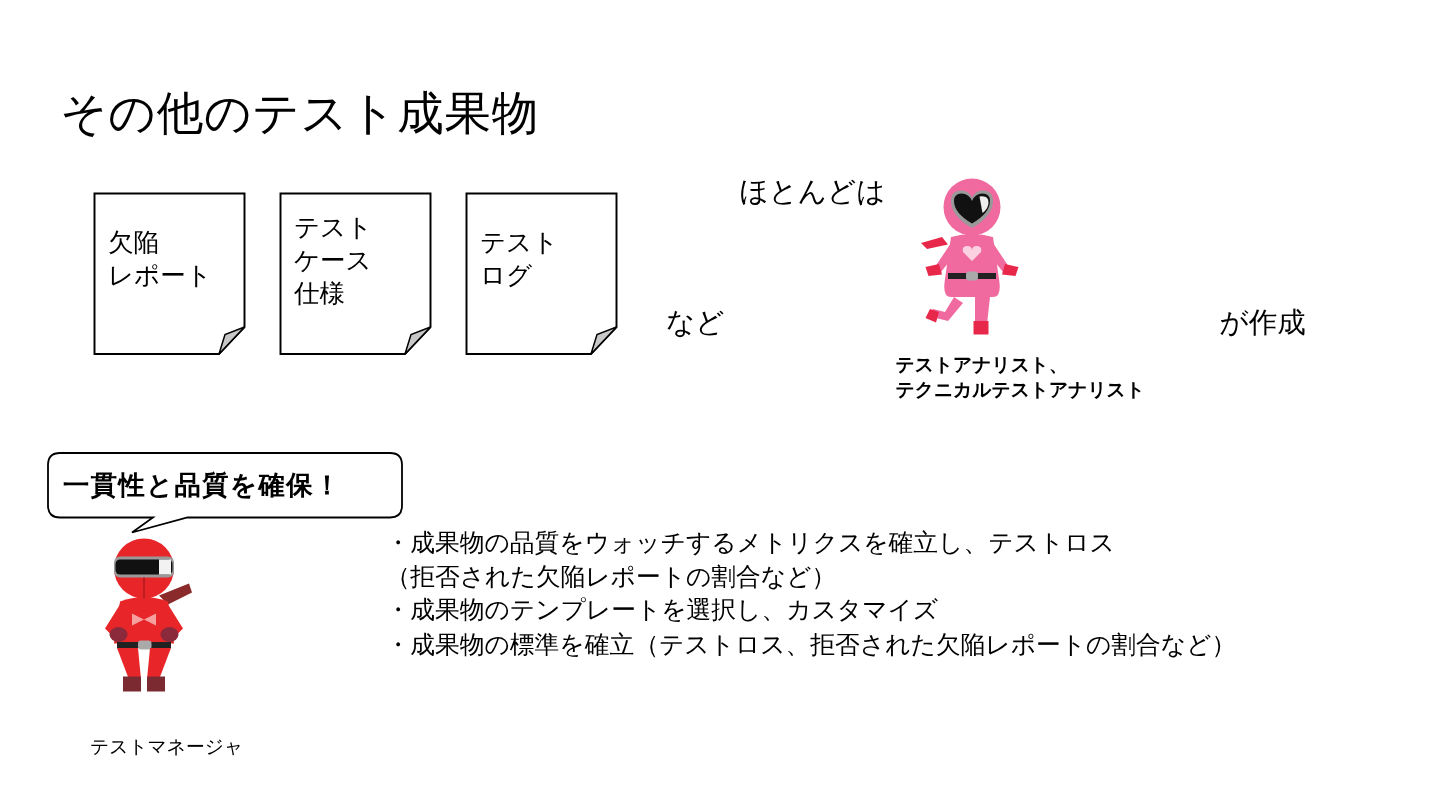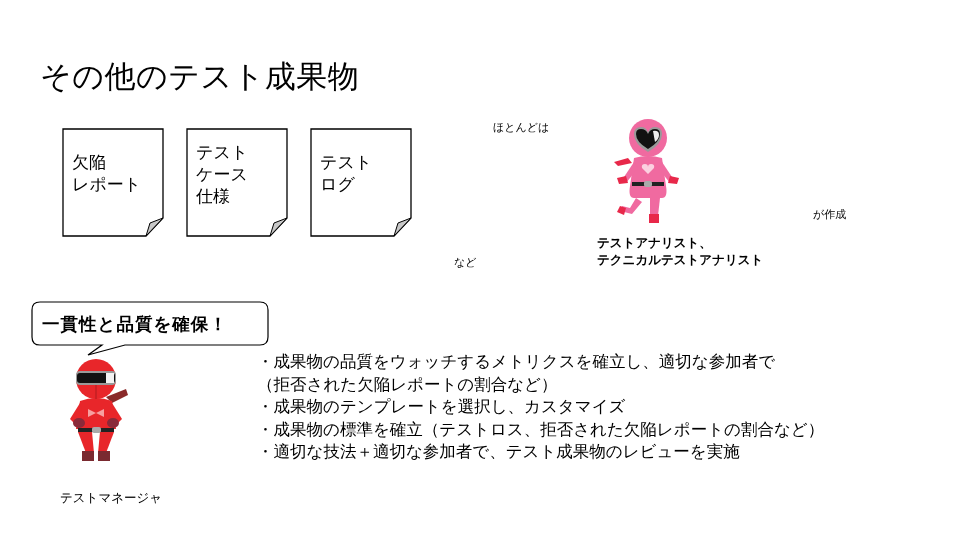--- a/index.html
+++ b/index.html
@@ -3,21 +3,21 @@
 <meta charset="utf-8">
 <style>
   html, body { margin: 0; padding: 0; background: #ffffff; }
   body { width: 960px; height: 540px; position: relative; overflow: hidden;
          font-family: "DejaVu Sans", "Liberation Sans", sans-serif; color: #000; }
   .abs { position: absolute; }
   .title { left: 40px; top: 56px; font-size: 31px; line-height: 40px; letter-spacing: 0.5px; white-space: nowrap; text-align: center; }
   .doc { width: 102px; height: 108px; padding-left: 24px; }
   .doc svg { position: absolute; left: 0; top: 0; }
   .doc-text { position: absolute; left: 10px; font-size: 17px; line-height: 22px; white-space: pre-line; }
-  .label17 { font-size: 11px; line-height: 22px; white-space: nowrap; }
+  .label17 { font-size: 19px; line-height: 22px; white-space: nowrap; }
   .caption { font-size: 12.5px; line-height: 17px; white-space: pre-line; }
   .bubble-text { position: absolute; left: 42px; top: 313px; font-size: 17.5px; line-height: 22px; white-space: nowrap; letter-spacing: 1px; font-weight: bold; }
   .bullets { left: 257px; top: 351px; font-size: 16.5px; line-height: 22.5px; }
   .bullets div { white-space: nowrap; }
   .figure svg { display: block; }
 </style>
 </head>
 <body>
 
 <div class="abs title">その他のテスト成果物</div>
@@ -43,21 +43,21 @@
 
 <div class="abs doc" style="left:310px; top:128px;">
   <svg width="104" height="110">
     <path d="M1 1 H101 V90 L84 108 H1 Z" fill="#fff" stroke="#000" stroke-width="1.3"></path>
     <path d="M101 90 L84 108 L88 95 Z" fill="#c8c8c8" stroke="#000" stroke-width="1"></path>
   </svg>
   <div class="doc-text" style="top:23px;">テスト
 ログ</div>
 </div>
 
-<div class="abs label17" style="left:454px; top:204px;margin-top:48px;">など</div>
+<div class="abs label17" style="left:444px; top:204px;">など</div>
 <div class="abs label17" style="left:493px; top:117px;">ほとんどは</div>
 <div class="abs label17" style="left:813px; top:204px;">が作成</div>
 
 <div class="abs figure" style="left:608px; top:116px;">
   <svg width="80" height="108" viewBox="0 0 80 108">
 
     <path d="M20 42 L6 46 L10 50 L24 47 Z" fill="#e8284a"></path>
 
     <path d="M26 42 Q40 38 54 42 L58 70 Q60 82 54 82 L26 82 Q20 82 22 70 Z" fill="#f06aa0"></path>
 
@@ -121,18 +121,17 @@
     <circle cx="34" cy="22" r="20" fill="#e8262a"></circle>
     <rect x="14" y="14" width="40" height="14" rx="4" fill="#999"></rect>
     <rect x="15" y="16" width="38" height="10" rx="3" fill="#111"></rect>
     <rect x="44" y="16" width="8" height="10" fill="#f2f2f2"></rect>
     <line x1="34" y1="28" x2="34" y2="42" stroke="#b01a1e" stroke-width="1"></line>
   </svg>
 </div>
 <div class="abs caption" style="left:48px; top:489px;margin-left:12px;">テストマネージャ</div>
 
 <div class="abs bullets">
-  <div>・成果物の品質をウォッチするメトリクスを確立し、適切な参加者で</div>
+  <div>・成果物の品質をウォッチするメトリクスを確立し、テストロス</div>
   <div>（拒否された欠陥レポートの割合など）</div>
   <div>・成果物のテンプレートを選択し、カスタマイズ</div>
   <div>・成果物の標準を確立（テストロス、拒否された欠陥レポートの割合など）</div>
-  <div>・適切な技法＋適切な参加者で、テスト成果物のレビューを実施</div>
 </div>
 
 </body></html>

